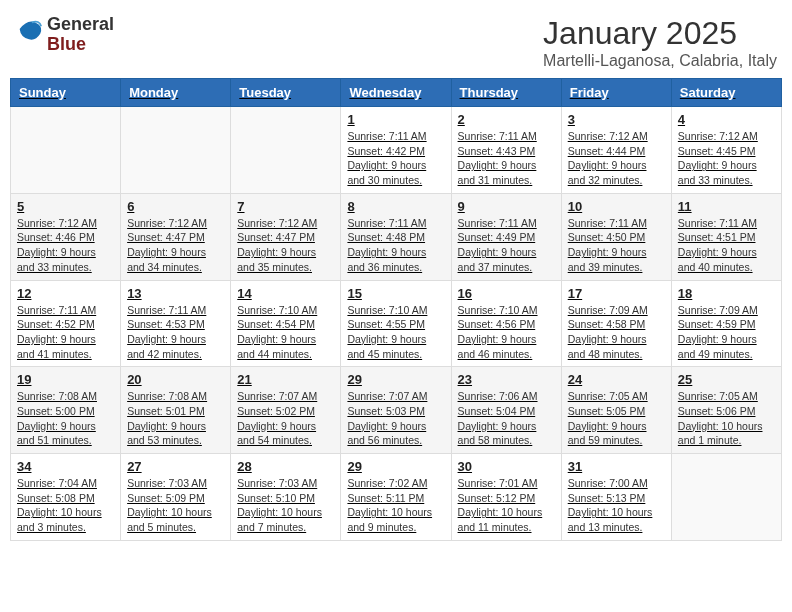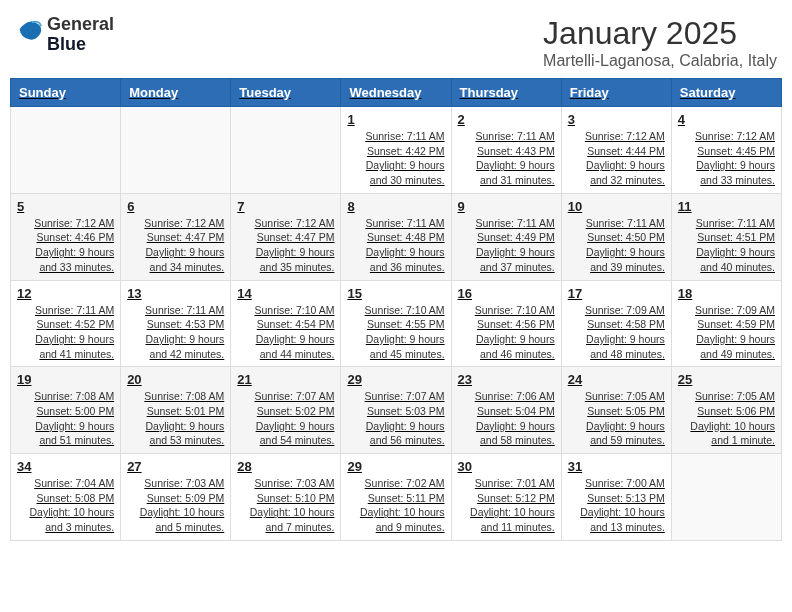--- a/index.html
+++ b/index.html
@@ -20,21 +20,21 @@
     .logo {
       display: flex;
       align-items: flex-start;
     }
     .logo-text {
       font-size: 18px;
       font-weight: bold;
       line-height: 1.1;
     }
     .logo-general { color: #333; }
-    .logo-blue { color: #0f172a; margin-top: 20px; }
+    .logo-blue { color: #7f1d1d; margin-top: 20px; }
     .logo-icon {
       width: 28px;
       height: 28px;
       margin-right: 4px;
     }
     .title-section {
       text-align: left;
     }
     .month-title {
       font-size: 32px;
@@ -82,21 +82,20 @@
     .day-number {
       font-size: 13px;
       font-weight: bold;
       margin-bottom: 2px;
       color: #222;
     }
     .day-info {
       font-size: 10.5px;
       line-height: 1.4;
       color: #333;
-      text-align: right;
     }
   </style>
 </head>
 <body>
 
 <div class="header-section">
   <div class="logo">
     <svg class="logo-icon" viewBox="0 0 30 30" xmlns="http://www.w3.org/2000/svg">
       <path d="M5 15 Q15 2 25 10 Q30 14 27 20 Q22 28 15 26 Q6 24 5 15Z" fill="#1a6fb3"></path>
       <path d="M18 8 Q26 5 28 12" fill="none" stroke="#4a9fd4" stroke-width="2"></path>

